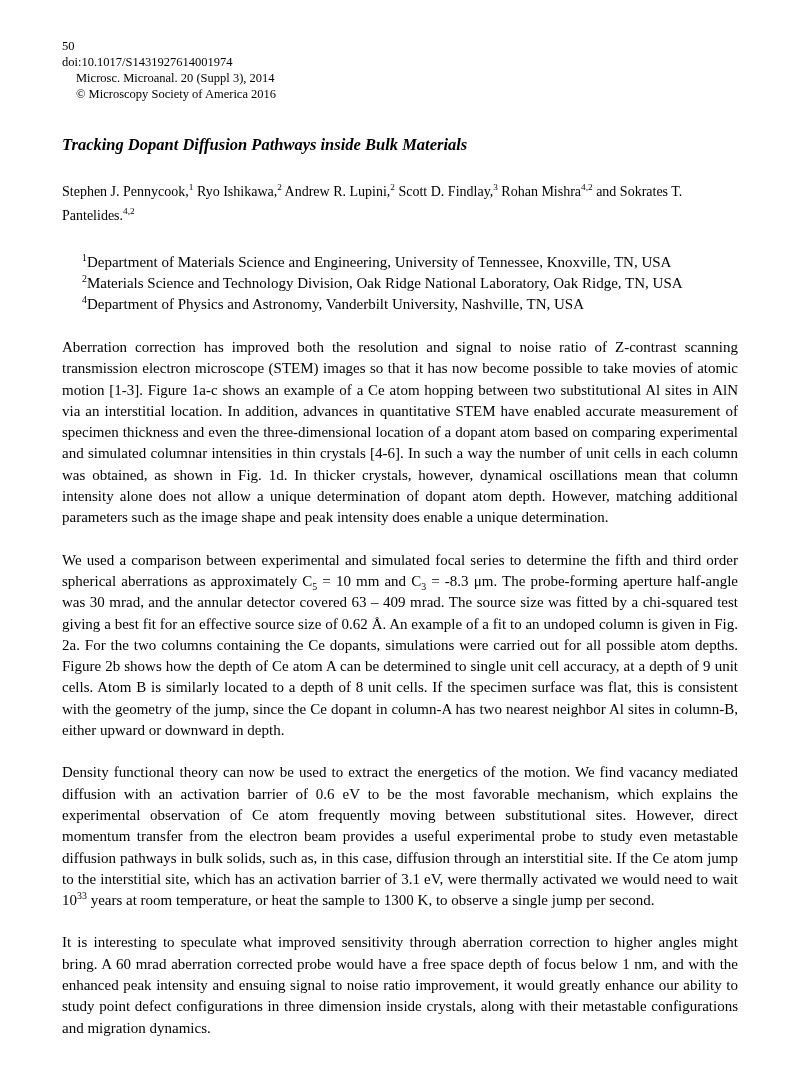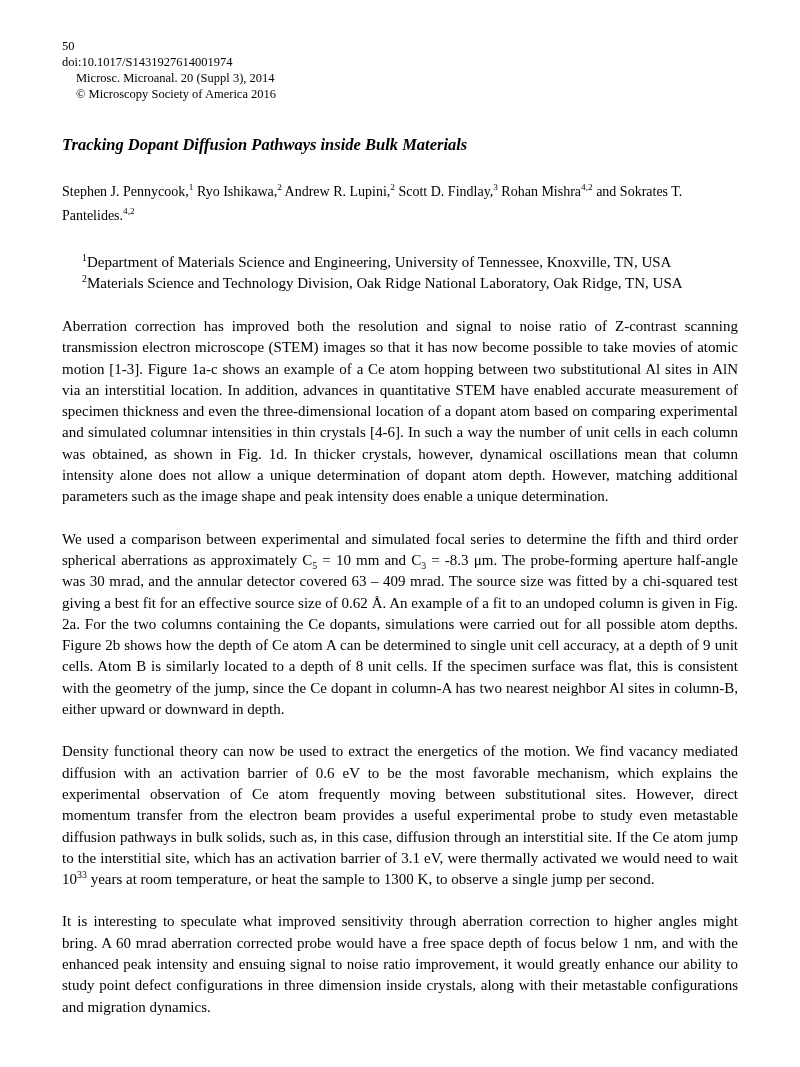--- a/index.html
+++ b/index.html
@@ -74,20 +74,21 @@
     </div>
   </header>
 
   <h1 class="title">Tracking Dopant Diffusion Pathways inside Bulk Materials</h1>
 
   <p class="authors">Stephen J. Pennycook,<sup>1</sup> Ryo Ishikawa,<sup>2</sup> Andrew R. Lupini,<sup>2</sup> Scott D. Findlay,<sup>3</sup> Rohan Mishra<sup>4,2</sup> and Sokrates T. Pantelides.<sup>4,2</sup></p>
 
   <div class="affiliations">
     <p class="affiliation"><sup>1</sup>Department of Materials Science and Engineering, University of Tennessee, Knoxville, TN, USA</p>
     <p class="affiliation"><sup>2</sup>Materials Science and Technology Division, Oak Ridge National Laboratory, Oak Ridge, TN, USA</p>
+    <p class="affiliation"><sup>4</sup>Department of Physics and Astronomy, Vanderbilt University, Nashville, TN, USA</p>
   </div>
 
   <p class="body-para">Aberration correction has improved both the resolution and signal to noise ratio of Z-contrast scanning transmission electron microscope (STEM) images so that it has now become possible to take movies of atomic motion [1-3]. Figure 1a-c shows an example of a Ce atom hopping between two substitutional Al sites in AlN via an interstitial location. In addition, advances in quantitative STEM have enabled accurate measurement of specimen thickness and even the three-dimensional location of a dopant atom based on comparing experimental and simulated columnar intensities in thin crystals [4-6]. In such a way the number of unit cells in each column was obtained, as shown in Fig. 1d. In thicker crystals, however, dynamical oscillations mean that column intensity alone does not allow a unique determination of dopant atom depth. However, matching additional parameters such as the image shape and peak intensity does enable a unique determination.</p>
   <p class="body-para">We used a comparison between experimental and simulated focal series to determine the fifth and third order spherical aberrations as approximately C<sub>5</sub> = 10 mm and C<sub>3</sub> = -8.3 μm. The probe-forming aperture half-angle was 30 mrad, and the annular detector covered 63 – 409 mrad. The source size was fitted by a chi-squared test giving a best fit for an effective source size of 0.62 Å. An example of a fit to an undoped column is given in Fig. 2a. For the two columns containing the Ce dopants, simulations were carried out for all possible atom depths. Figure 2b shows how the depth of Ce atom A can be determined to single unit cell accuracy, at a depth of 9 unit cells. Atom B is similarly located to a depth of 8 unit cells. If the specimen surface was flat, this is consistent with the geometry of the jump, since the Ce dopant in column-A has two nearest neighbor Al sites in column-B, either upward or downward in depth.</p>
   <p class="body-para">Density functional theory can now be used to extract the energetics of the motion. We find vacancy mediated diffusion with an activation barrier of 0.6 eV to be the most favorable mechanism, which explains the experimental observation of Ce atom frequently moving between substitutional sites. However, direct momentum transfer from the electron beam provides a useful experimental probe to study even metastable diffusion pathways in bulk solids, such as, in this case, diffusion through an interstitial site. If the Ce atom jump to the interstitial site, which has an activation barrier of 3.1 eV, were thermally activated we would need to wait 10<sup>33</sup> years at room temperature, or heat the sample to 1300 K, to observe a single jump per second.</p>
   <p class="body-para">It is interesting to speculate what improved sensitivity through aberration correction to higher angles might bring. A 60 mrad aberration corrected probe would have a free space depth of focus below 1 nm, and with the enhanced peak intensity and ensuing signal to noise ratio improvement, it would greatly enhance our ability to study point defect configurations in three dimension inside crystals, along with their metastable configurations and migration dynamics.</p>
 
 </div>
 
 </body></html>

